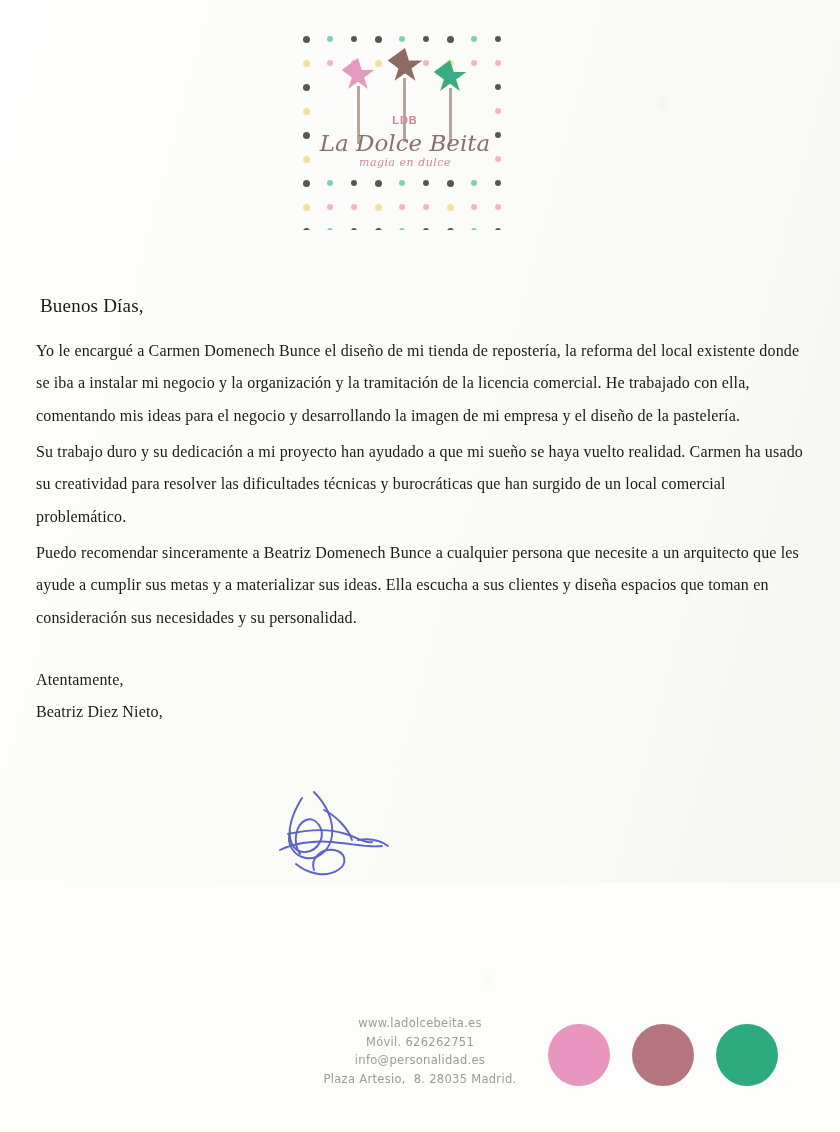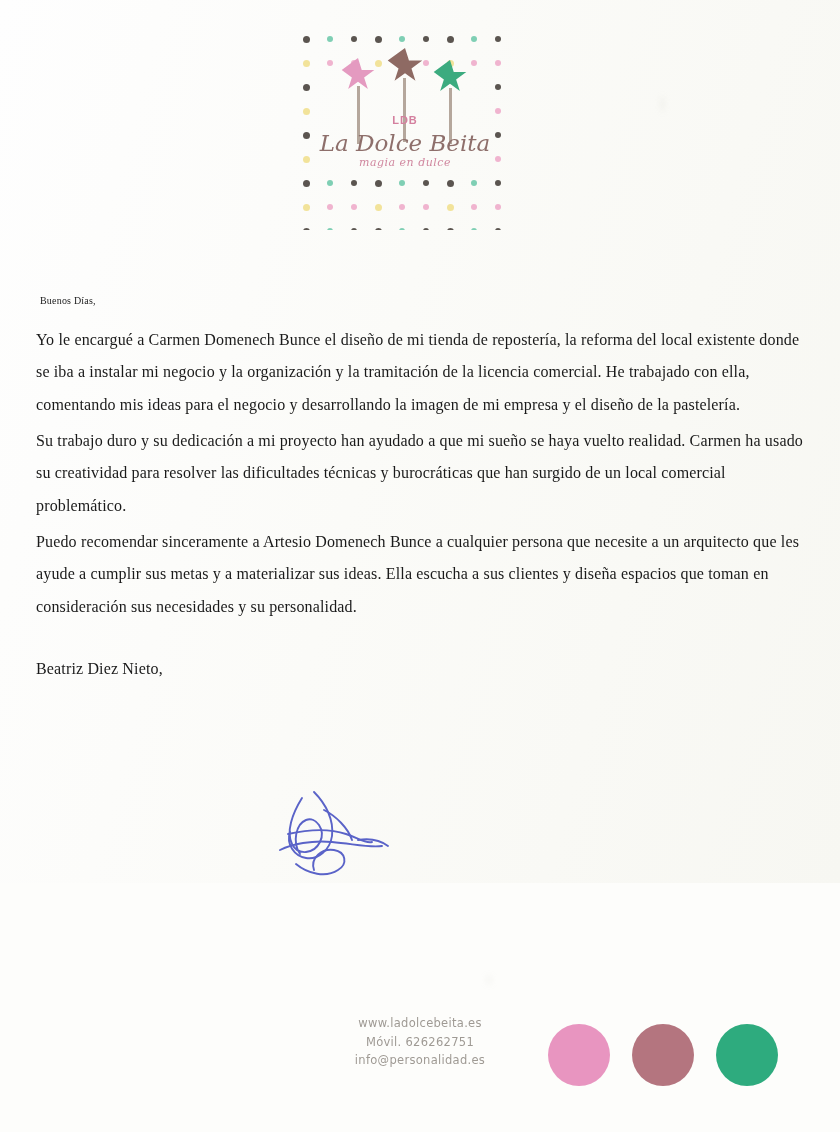--- a/index.html
+++ b/index.html
@@ -88,21 +88,21 @@
   }
 
   
   .letter {
     position: absolute;
     left: 36px;
     top: 295px;
     width: 768px;
   }
   .greeting {
-    font-size: 10px;
+    font-size: 19px;
     margin: 0 0 18px 4px;
     letter-spacing: 0.2px;
   }
   .para {
     font-size: 16px;
     line-height: 2.02;
     margin: 0 0 4px 0;
     text-align: left;
     letter-spacing: 0.15px;
   }
@@ -238,23 +238,24 @@
       <div class="logo-text logo-ldb">LDB</div>
       <div class="logo-text logo-name">La Dolce Beita</div>
       <div class="logo-text logo-tag">magia en dulce</div>
     </div>
   </div>
 
   <div class="letter">
     <p class="greeting">Buenos Días,</p>
     <p class="para">Yo le encargué a Carmen Domenech Bunce el diseño de mi tienda de repostería, la reforma del local existente donde se iba a instalar mi negocio y la organización y la tramitación de la licencia comercial. He trabajado con ella, comentando mis ideas para el negocio y desarrollando la imagen de mi empresa y el diseño de la pastelería.</p>
     <p class="para spaced">Su trabajo duro y su dedicación a mi proyecto han ayudado a que mi sueño se haya vuelto realidad. Carmen ha usado su creatividad para resolver las dificultades técnicas y burocráticas que han surgido de un local comercial problemático.</p>
-    <p class="para spaced">Puedo recomendar sinceramente a Artesio Domenech Bunce a cualquier persona que necesite a un arquitecto que les ayude a cumplir sus metas y a materializar sus ideas. Ella escucha a sus clientes y diseña espacios que toman en consideración sus necesidades y su personalidad.</p>
+    <p class="para spaced">Puedo recomendar sinceramente a Beatriz Domenech Bunce a cualquier persona que necesite a un arquitecto que les ayude a cumplir sus metas y a materializar sus ideas. Ella escucha a sus clientes y diseña espacios que toman en consideración sus necesidades y su personalidad.</p>
 
     <div class="closing">
+      <div>Atentamente,</div>
       <div>Beatriz Diez Nieto,</div>
     </div>
   </div>
 
   <div class="signature">
     <svg width="140" height="110" viewBox="0 0 140 110" fill="none">
       <g stroke="#5a63c8" stroke-width="1.9" fill="none" stroke-linecap="round">
         <path d="M40 12 C30 28, 24 46, 30 58 C36 70, 52 68, 58 56 C64 44, 54 30, 44 34 C34 38, 30 56, 38 68"></path>
         <path d="M52 6 C64 18, 72 34, 70 50 C68 64, 56 74, 44 72 C32 70, 24 58, 28 46"></path>
         <path d="M18 64 C30 58, 50 54, 70 56 C92 58, 108 62, 120 60"></path>
@@ -263,20 +264,21 @@
         <path d="M62 24 C74 30, 86 42, 90 54"></path>
         <path d="M96 54 C108 52, 118 54, 126 60"></path>
       </g>
     </svg>
   </div>
 
   <div class="footer">
     <div>www.ladolcebeita.es</div>
     <div>Móvil. 626262751</div>
     <div>info@personalidad.es</div>
+    <div>Plaza Artesio,  8. 28035 Madrid.</div>
   </div>
 
   <div class="swatches">
     <div class="swatch" style="left:0px;   background:#e895c0;"></div>
     <div class="swatch" style="left:84px;  background:#b4757f;"></div>
     <div class="swatch" style="left:168px; background:#2eab7e;"></div>
   </div>
 
   <div class="smudge" style="left:660px; top:96px; width:5px; height:16px;"></div>
   <div class="smudge" style="left:486px; top:976px; width:6px; height:8px;"></div>

